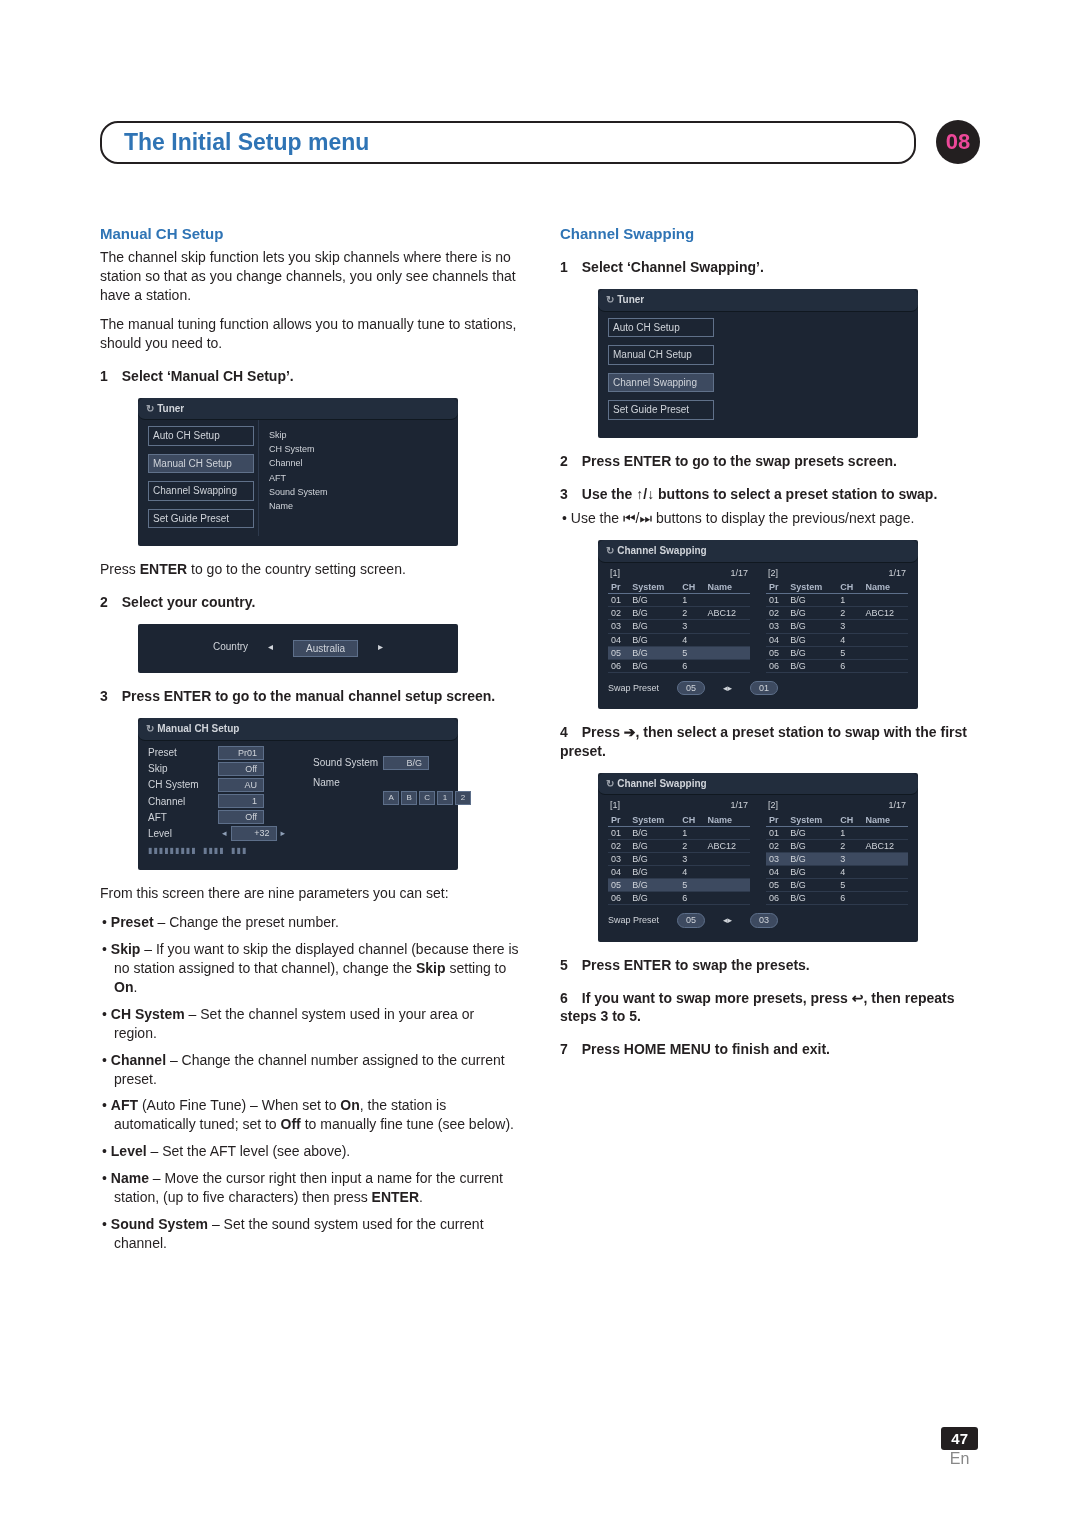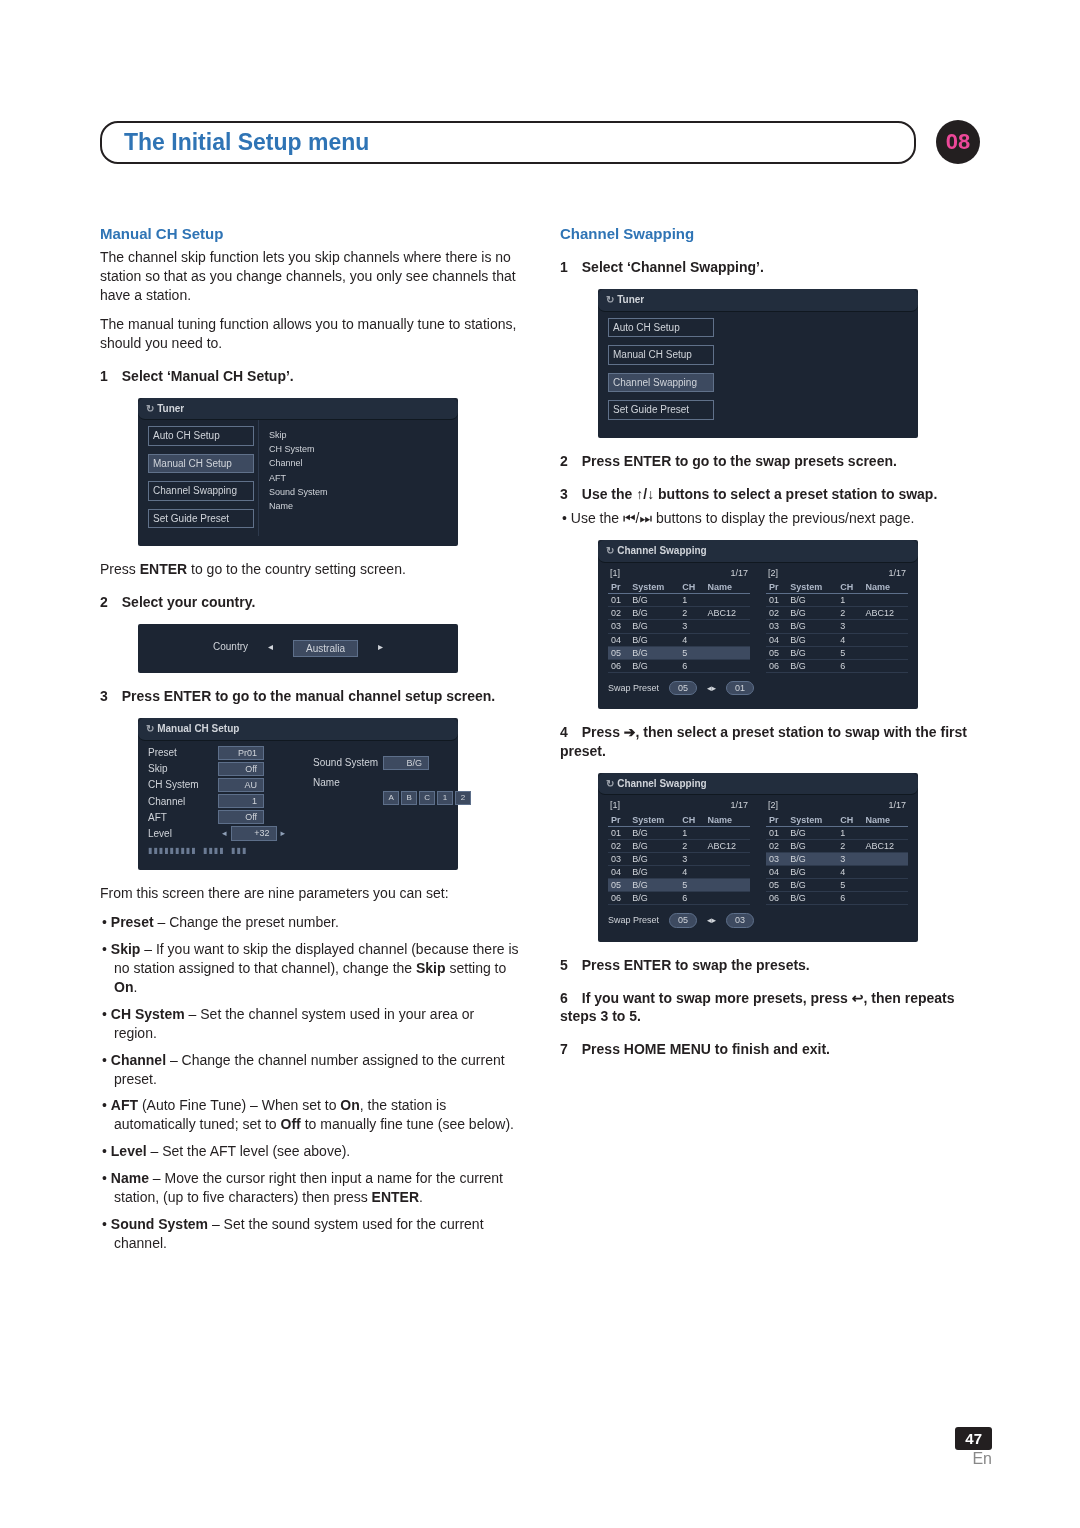--- a/index.html
+++ b/index.html
@@ -109,26 +109,26 @@
   }
 
   
   .swap-tables { display:flex; gap:16px; padding:4px 10px; }
   .swap-tbl { flex:1; }
   .swap-hdr { display:flex; justify-content:space-between; font-size:9px; padding:0 2px 2px; }
   table.presets { width:100%; border-collapse:collapse; font-size:9px; }
   table.presets th, table.presets td { padding:0 3px; text-align:left; border-bottom:1px solid #2e3a4d;}
   table.presets th { border-bottom:1px solid #5d6f8a; font-weight:bold; color:#aeb8c8;}
   tr.sel-row td { background:#3d4a60; }
-  .swap-foot { padding:4px 10px; display:flex; align-items:center; gap:10px; font-size:9px;}
+  .swap-foot { padding:4px 10px; display:flex; align-items:center; gap:18px; font-size:9px;}
   .swap-foot .chip { background:#3d4a60; border:1px solid #5d6f8a; border-radius:8px; padding:0 8px;}
 
   .page-foot {
-    position:absolute; right:88px; bottom:60px;
-    text-align:right;
+    position:absolute; right:102px; bottom:60px;
+    text-align:center;
   }
   .pg-box {
     background:#231f20; color:#fff; font-weight:bold;
     padding:3px 10px; border-radius:3px; font-size:15px;
   }
   .pg-lang { font-size:16px; color:#888; }
 
   .glyph { font-family: inherit; }
 </style>
 </head>

